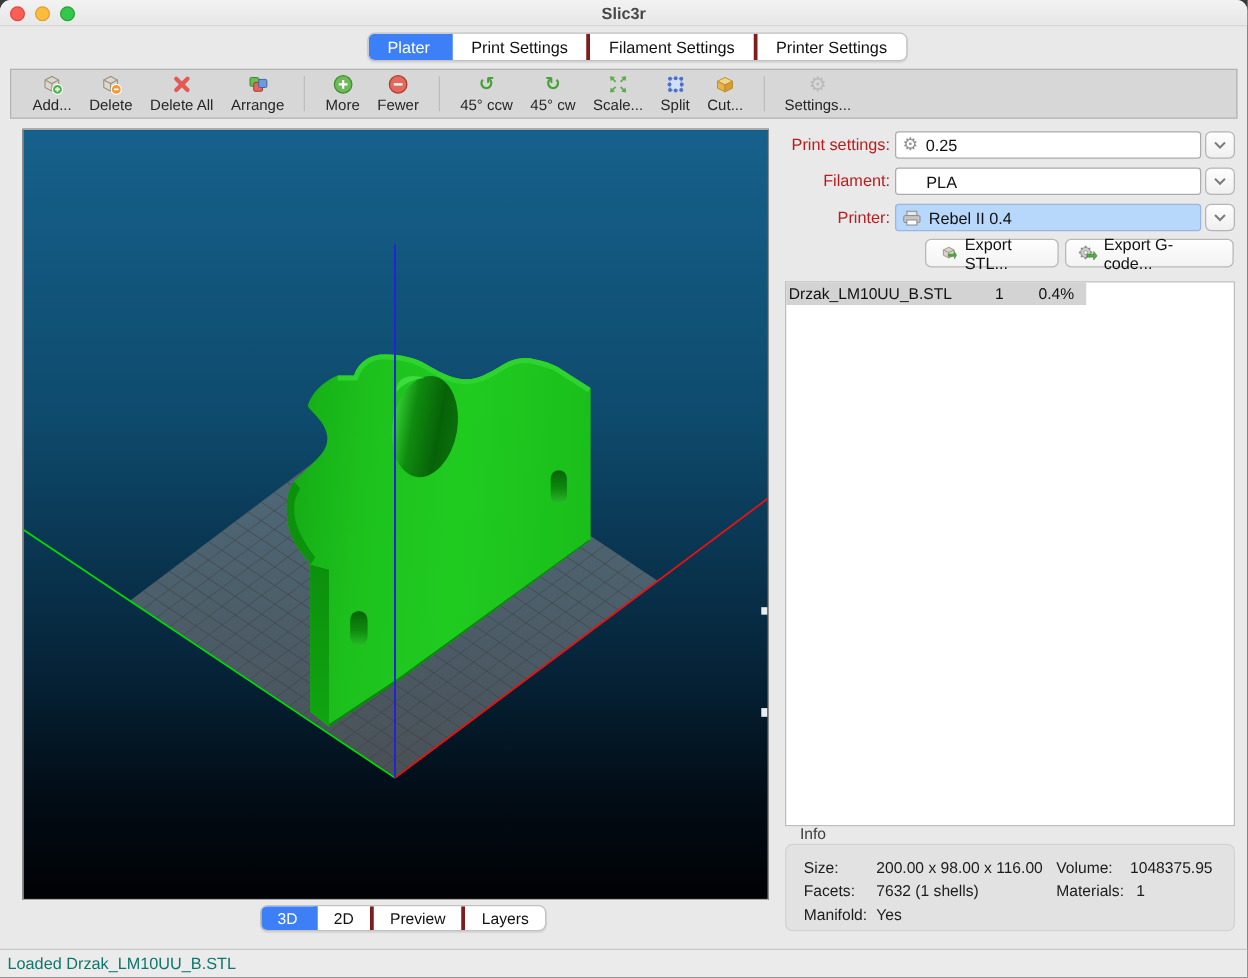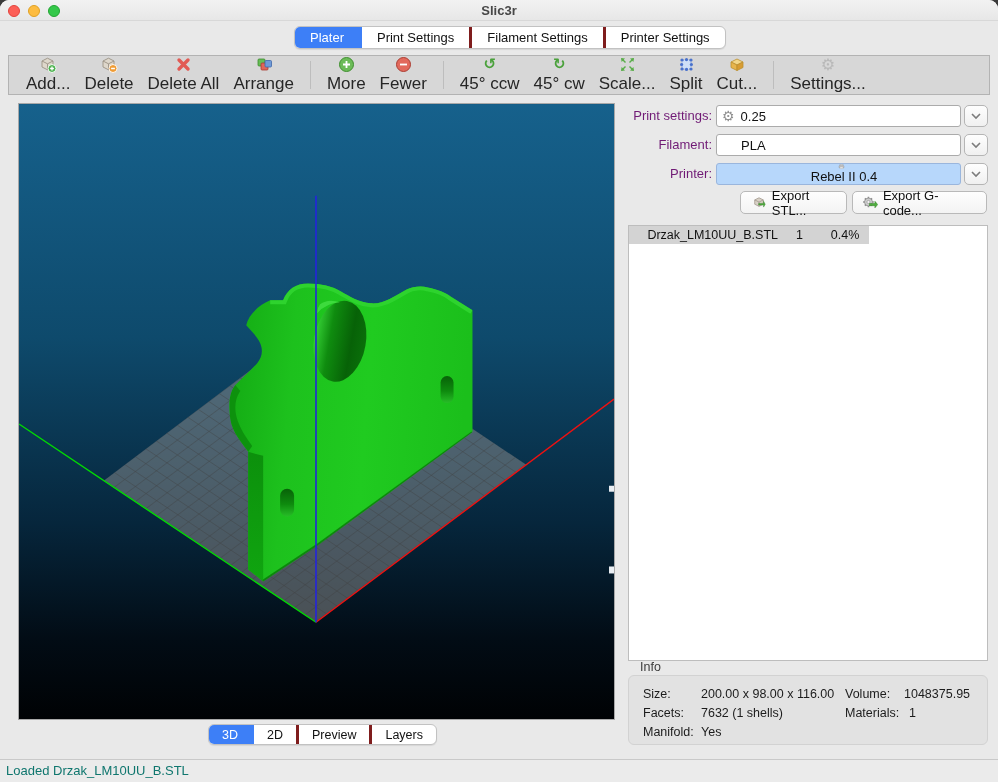--- a/index.html
+++ b/index.html
@@ -25,34 +25,34 @@
     border-right:3px solid #7f1d1d; cursor:default; }
   .seg .sg:last-child { border-right:none; }
   .seg .sg.sel { background:#3d7ff7; color:#fff; border-right-color:#3d7ff7; }
   .main-tabs { left:294px; top:26px; height:23px; }
   .main-tabs .sg { padding:0 15px; }
   
   .toolbar { position:absolute; left:8px; top:55px; width:982px; height:40px;
     background:#d7d7d7; border:1px solid #b3b3b3; display:flex; align-items:center; padding:0 10px; }
   .titem { display:flex; flex-direction:column; align-items:center; justify-content:center;
     margin:0 7px; height:36px; }
-  .titem .tlabel { font-size:17px; color:#262626; margin-top:1px; white-space:nowrap; }
+  .titem .tlabel { font-size:12px; color:#262626; margin-top:1px; white-space:nowrap; }
   .titem .ticon { height:17px; display:flex; align-items:center; justify-content:center; }
   .tsep { width:1px; height:28px; background:#bdbdbd; margin:0 9px; }
   .uni { font-family:"DejaVu Sans", sans-serif; font-size:15px; line-height:17px; }
   .rot { color:#4aa13b; font-weight:700; }
   .gear-dis { color:#b9b9b9; font-size:16px; }
   
   .viewport { position:absolute; left:18px; top:103px; width:597px; height:617px;
     border:1px solid #a8a8a8; display:block; background:#000; }
   
   .view-tabs { left:208px; top:724px; height:21px; }
   .view-tabs .sg { font-size:12.5px; padding:0 13px; }
   
-  .rlabel { position:absolute; width:90px; text-align:right; font-size:13px; color:#701a75; line-height:22px; }
+  .rlabel { position:absolute; width:90px; text-align:right; font-size:13px; color:#b91c1c; line-height:22px; }
   .combo { position:absolute; left:716px; width:245px; height:22px; background:#fff;
     border:1px solid #ababab; border-radius:3px; font-size:13px; color:#111;
     display:flex; align-items:center; padding-left:5px; }
   .combo.hl { background:#b7d7fb; border-color:#9ab6dd; }
   .combo .ctext { margin-left:6px; }
   .combo .cgear { font-family:"DejaVu Sans",sans-serif; color:#909090; font-size:14px; }
   .chevbtn { position:absolute; left:964px; width:24px; height:22px;
     background:linear-gradient(#fefefe,#f0f0f0); border:1px solid #b5b5b5; border-radius:5px;
     display:flex; align-items:center; justify-content:center; }
   .pushbtn { position:absolute; height:23px; background:linear-gradient(#fefefe,#f3f3f3);
@@ -60,21 +60,21 @@
     display:flex; align-items:center; justify-content:center; gap:5px; padding:0 9px; }
   
   .objtable { position:absolute; left:628px; top:225px; width:360px; height:436px;
     background:#fff; border:1px solid #bdbdbd; font-size:12.5px; color:#111; }
   .thead { display:flex; height:19px; line-height:19px; border-bottom:1px solid #e4e4e4; }
   .thead .hc { border-right:1px solid #d8d8d8; }
   .hc-name { width:149px; padding-left:8px; }
   .hc-copies { width:43px; text-align:center; }
   .hc-scale { width:48px; text-align:center; }
   .trow { display:flex; height:18px; line-height:18px; width:240px; background:#d3d3d3; }
-  .trow .rc-name { width:149px; padding-left:2px; white-space:nowrap; overflow:hidden;text-align:right; }
+  .trow .rc-name { width:149px; padding-left:2px; white-space:nowrap; overflow:hidden; }
   .trow .rc-copies { width:43px; text-align:center; }
   .trow .rc-scale { width:48px; text-align:center; }
   
   .info-title { position:absolute; left:640px; top:660px; font-size:12.5px; color:#3c3c3c; }
   .infobox { position:absolute; left:628px; top:675px; width:360px; height:70px;
     background:#e2e2e2; border:1px solid #d2d2d2; border-radius:6px; font-size:12.5px; color:#1c1c1c; }
   .infobox span { position:absolute; white-space:nowrap; }
   
   .statusbar { position:absolute; left:0; top:759px; width:100%; height:23px;
     background:#ebebeb; border-top:1px solid #c9c9c9; }
@@ -342,21 +342,21 @@
   <div class="combo" style="top:134px;">
     <span class="ctext" style="margin-left:19px;">PLA</span>
   </div>
   <div class="chevbtn" style="top:134px;">
     <svg width="12" height="8" viewBox="0 0 12 8">
       <polyline points="2,2 6,6 10,2" fill="none" stroke="#7c7c7c" stroke-width="1.6"></polyline>
     </svg>
   </div>
 
   <div class="rlabel" style="left:622px; top:163px;">Printer:</div>
-  <div class="combo hl" style="top:163px;flex-direction:column;">
+  <div class="combo hl" style="top:163px;">
     <svg width="15" height="13" viewBox="0 0 15 13">
       <rect x="3.5" y="1" width="8" height="4" fill="#e8e8e8" stroke="#8a8a8a" stroke-width="0.8"></rect>
       <rect x="1" y="4.5" width="13" height="5.5" rx="1" fill="#c6c6c6" stroke="#8a8a8a" stroke-width="0.8"></rect>
       <rect x="3.5" y="8" width="8" height="4" fill="#fff" stroke="#8a8a8a" stroke-width="0.8"></rect>
     </svg>
     <span class="ctext">Rebel II 0.4</span>
   </div>
   <div class="chevbtn" style="top:163px;">
     <svg width="12" height="8" viewBox="0 0 12 8">
       <polyline points="2,2 6,6 10,2" fill="none" stroke="#7c7c7c" stroke-width="1.6"></polyline>

